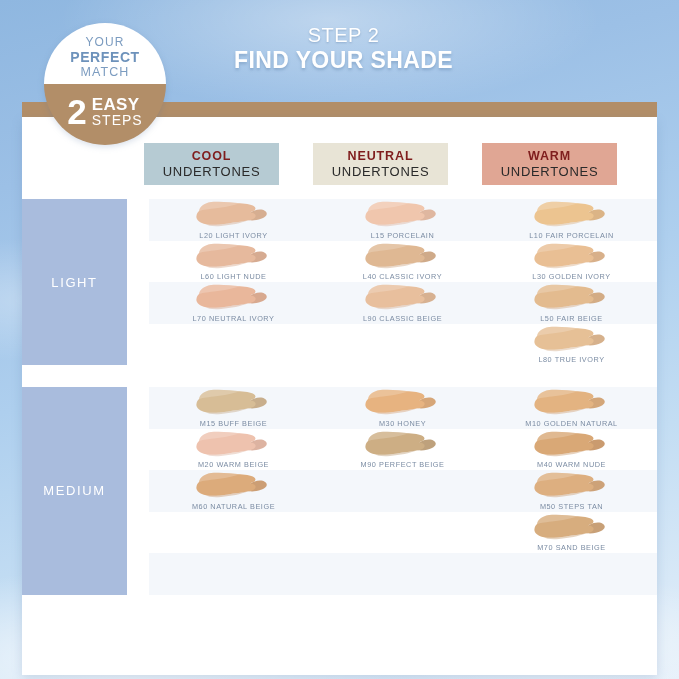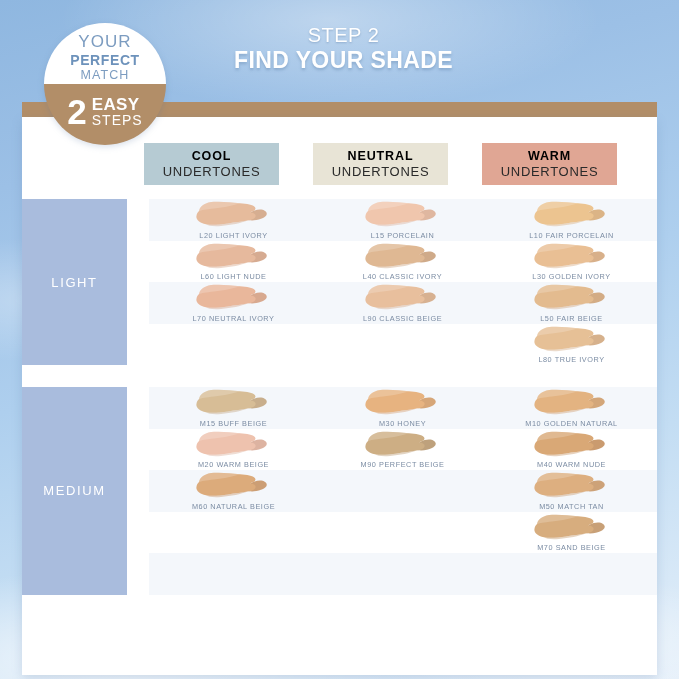--- a/index.html
+++ b/index.html
@@ -81,21 +81,21 @@
     padding-top: 8px;
   }
   .badge-bot {
     position: absolute; left: 0; top: 61px;
     width: 100%; height: 61px;
     background: #b28e68;
     display: flex;
     align-items: center; justify-content: center;
     padding-bottom: 6px;
   }
-  .b-your   { font-size: 17px; color: #7c9cc0; letter-spacing: 1.1px; line-height: 1.18; }
+  .b-your   { font-size: 12px; color: #7c9cc0; letter-spacing: 1.1px; line-height: 1.18; }
   .b-perfect{ font-size: 14px; font-weight: 700; color: #6d92bb; letter-spacing: 0.6px; line-height: 1.18; }
   .b-match  { font-size: 12.5px; color: #7c9cc0; letter-spacing: 1.1px; line-height: 1.18; }
 
   .b-two {
     font-size: 35px; font-weight: 700; color: #ffffff;
     line-height: 0.9; margin-right: 5px;
   }
   .b-es { display: flex; flex-direction: column; }
   .b-easy  { font-size: 17px; font-weight: 700; color: #ffffff; letter-spacing: 0.3px; line-height: 1.0; }
   .b-steps { font-size: 14px; font-weight: 400; color: #ffffff; letter-spacing: 1.0px; line-height: 1.05; }
@@ -105,21 +105,21 @@
     position: absolute;
     left: 0; top: 26px;
     width: 100%; height: 46px;
   }
   .chip {
     position: absolute;
     top: 0; height: 42px;
     display: flex; flex-direction: column;
     align-items: center; justify-content: center;
   }
-  .chip-top { font-size: 12.5px; font-weight: 700; color: #000000; letter-spacing: 0.9px; line-height: 1.18; }
+  .chip-top { font-size: 12.5px; font-weight: 700; color: #7f1d1d; letter-spacing: 0.9px; line-height: 1.18; }
   .chip-sub { font-size: 13px; font-weight: 400; color: #2a2a2a; letter-spacing: 0.7px; line-height: 1.18; }
 
   
   .grpblock {
     position: absolute;
     left: 22px; width: 105px;
     background: #a9bcdd;
     display: flex; align-items: center; justify-content: center;
   }
   .grpblock span {
@@ -524,21 +524,21 @@
              C56 3.7, 62 4.6, 64 7.2 C65.6 9.3, 63 11.2, 59 12.2
              C62.5 12.8, 65 14.2, 64.6 16.2 C64.2 18.4, 61 19.8, 56.5 20.6
              C51 21.6, 44 22.4, 37 23.4 C29 24.5, 21 25.4, 15 24.2
              C8.5 22.9, 5 19.6, 5.4 16.2 C5.7 13.6, 6.8 12.2, 8 11 Z" fill="#ddaf80"></path>
     <path d="M8 11 C9 5.5, 15 2.2, 23 1.8 C32 1.3, 41 2.6, 49 3.2
              C43 5.5, 33 7.2, 23 8.4 C15 9.3, 10 10, 8 11 Z" fill="#ffffff" opacity="0.20"></path>
     <path d="M15 24.2 C21 25.4, 29 24.5, 37 23.4 C44 22.4, 51 21.6, 56.5 20.6
              C50 23.2, 40 25.2, 30 26 C22 26.6, 17 25.8, 15 24.2 Z" fill="#c99a6d" opacity="0.42"></path>
   </svg>
               </div>
-              <div class="sw-label">M50 MATCH TAN</div>
+              <div class="sw-label">M50 STEPS TAN</div>
             </div>
           </div>
           <div class="gridrow" style="top: 124.5px;">
             <div class="cell" style="left: 0px;"></div>
             <div class="cell" style="left: 169px;"></div>
             <div class="cell" style="left: 338px;">
               <div class="sw-wrap">
   <svg viewBox="0 0 86 28" xmlns="http://www.w3.org/2000/svg">
     <path d="M60 12 C66 9, 71 9, 74 11 C77 13, 76 16, 72 18
              C68 20, 62 21, 57 20 C54 19.4, 53 17.6, 55 16 Z" fill="#c3986b" opacity="0.92"></path>

